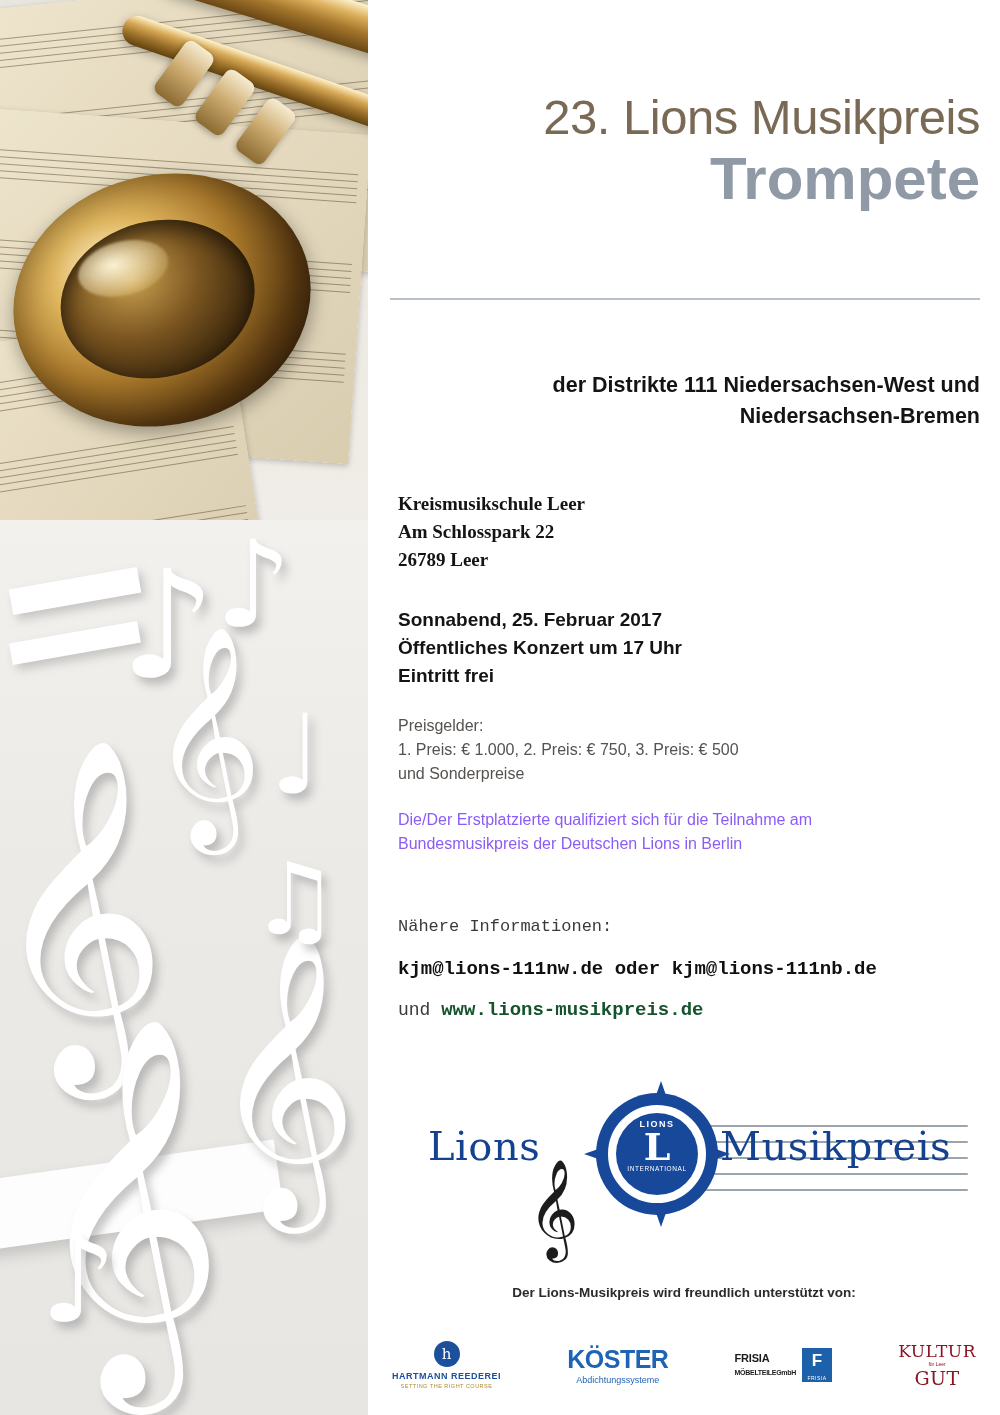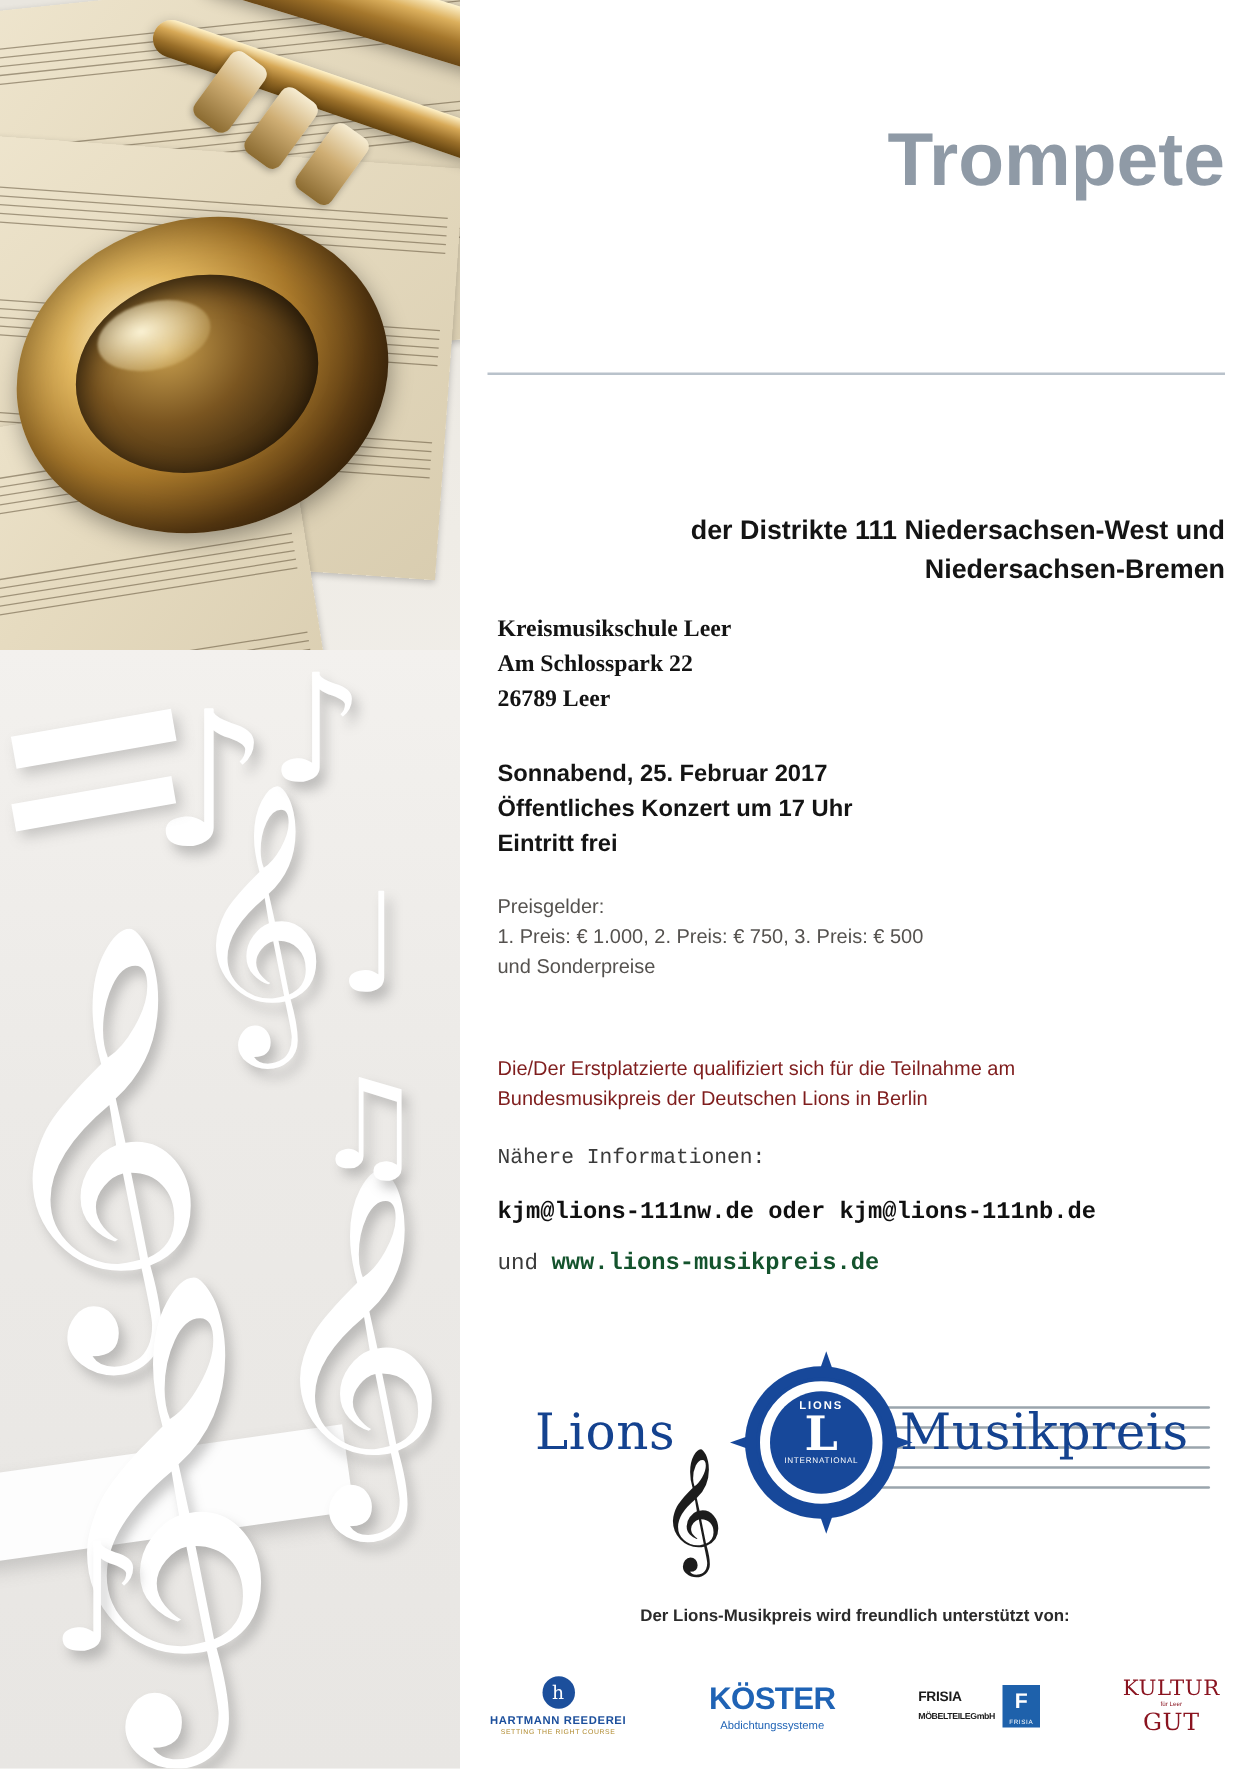--- a/index.html
+++ b/index.html
@@ -175,21 +175,20 @@
   }
 
   .blk { position: absolute; left: 30px; width: 582px; }
   #districts {
     top: 370px;
     font-size: 21.5px;
     font-weight: bold;
     color: #141414;
     text-align: right;
     line-height: 1.45;
-    margin-top: 39px;
   }
   #venue {
     top: 490px;
     font-size: 19px;
     font-weight: bold;
     color: #141414;
     line-height: 1.47;
     font-family: Liberation Serif, serif;
   }
   #dates {
@@ -201,23 +200,22 @@
   }
   #prizes {
     top: 714px;
     font-size: 16px;
     color: #55524f;
     line-height: 1.5;
   }
   #qualify {
     top: 808px;
     font-size: 16px;
-    color: #7f1d1d;
+    color: #8b5cf6;
     line-height: 1.5;
-    margin-top: 36px;
   }
   #info {
     top: 913px;
     font-size: 17px;
     color: #3a3a3a;
     line-height: 1.6;
     font-family: Liberation Mono, monospace;
   }
   #info .emails {
     font-size: 19px;
@@ -467,20 +465,21 @@
 
       <div class="cut" style="left:10px; top:58px; width:130px; height:26px; transform:rotate(-10deg);"></div>
       <div class="cut" style="left:10px; top:112px; width:130px; height:22px; transform:rotate(-10deg);"></div>
 
     </div>
   </div>
 
   <div id="right-col">
 
     <div id="title-block">
+      <div id="title-main">23. Lions Musikpreis</div>
       <div id="title-sub">Trompete</div>
     </div>
     <div id="title-rule"></div>
 
     <div class="blk" id="districts">
       <div>der Distrikte 111 Niedersachsen-West und</div>
       <div>Niedersachsen-Bremen</div>
     </div>
 
     <div class="blk" id="venue">

